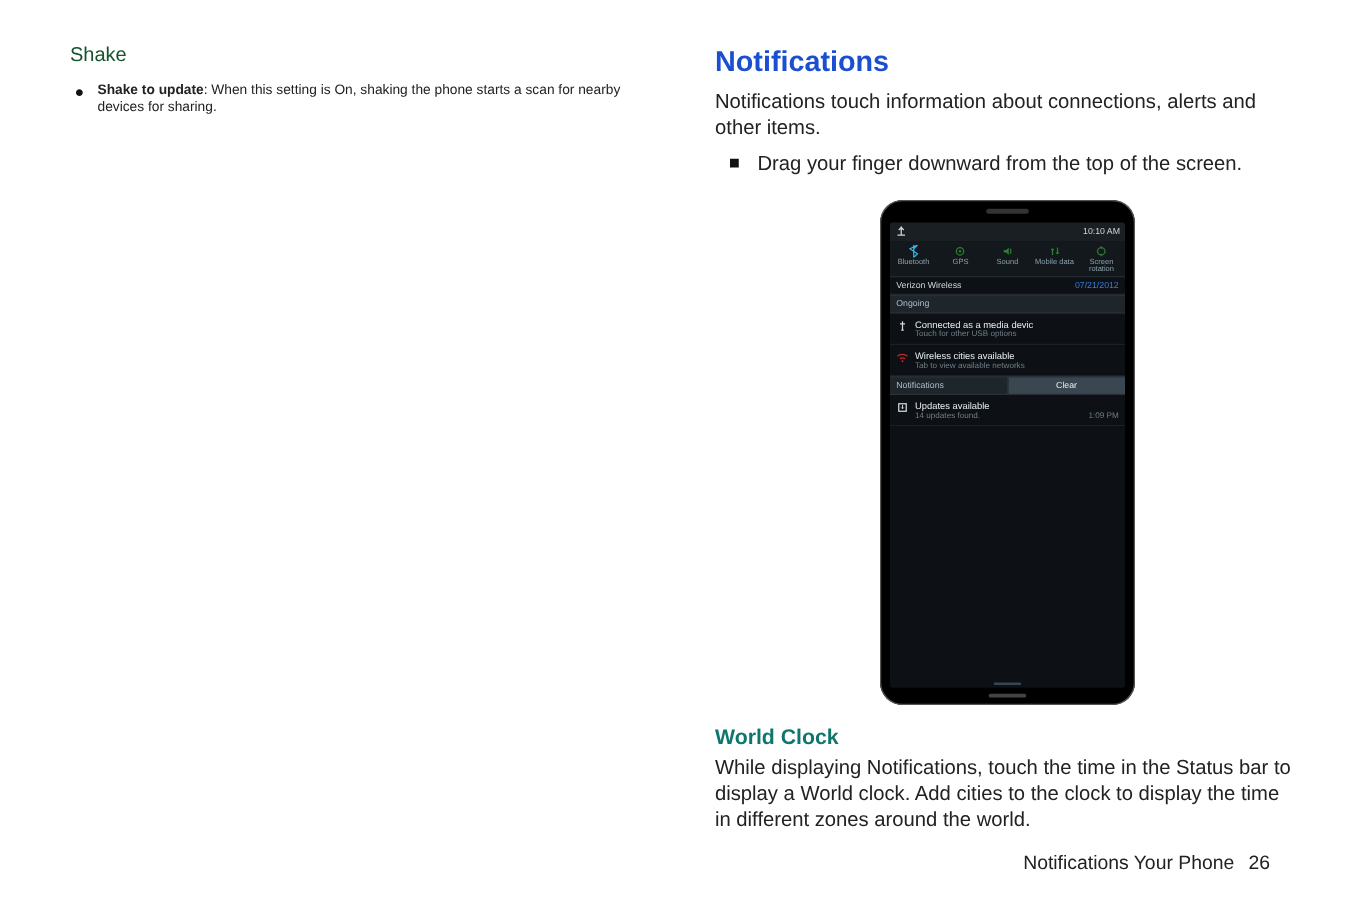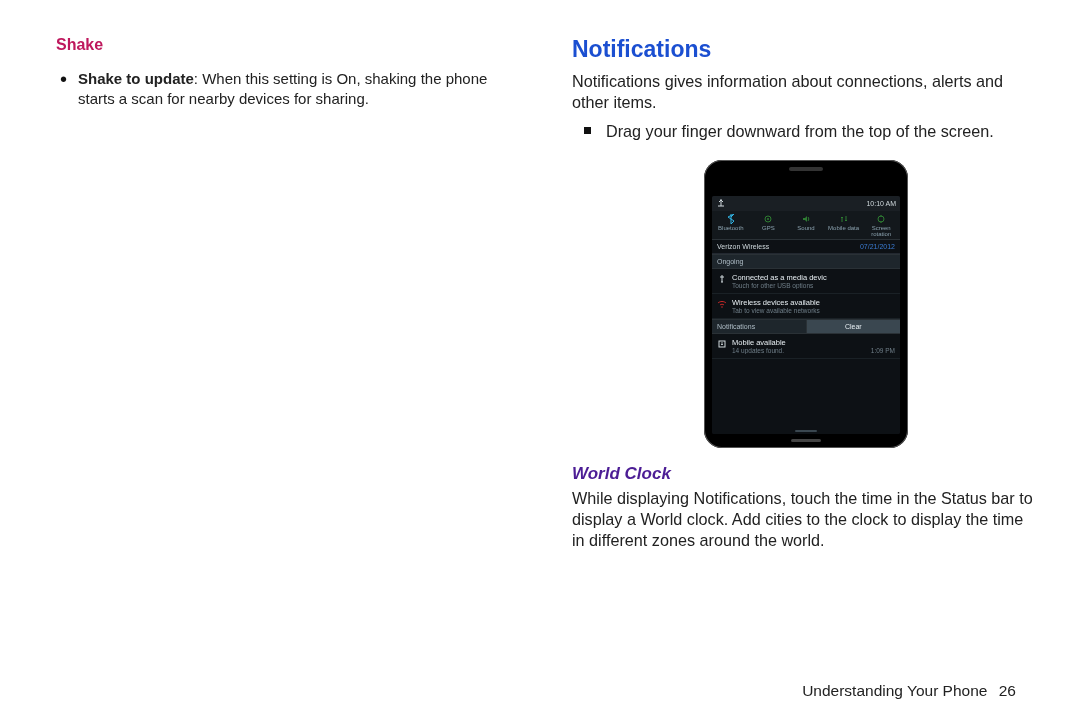--- a/index.html
+++ b/index.html
@@ -1,32 +1,32 @@
 <!DOCTYPE html>
 <html><head>
 <meta charset="utf-8">
 <style>
   html,body{margin:0;padding:0;width:1080px;height:720px;background:#fff;font-family:Arial,Helvetica,sans-serif;color:#222;}
   .page{position:relative;width:1080px;height:720px;box-sizing:border-box;padding:36px 40px 0 56px;}
   .cols{display:flex;gap:48px;}
   .col{flex:1 1 0;min-width:0;}
-  .h-sub{color:#be185d;font-weight:bold;font-size:16px;margin:0 0 4px 0;}
-  .h-sub-it{color:#4c1d95;font-weight:bold;font-style:italic;font-size:17px;margin:16px 0 4px 0;}
+  .h-sub{color:#14532d;font-weight:normal;font-size:16px;margin:0 0 4px 0;}
+  .h-sub-it{color:#0f766e;font-weight:bold;font-size:17px;margin:16px 0 4px 0;}
   .h-sec{color:#1b4fd1;font-weight:900;font-size:23px;margin:0 0 8px 0;}
   .body{font-size:16.2px;line-height:1.3;margin:0 0 8px 0;}
-  .sub-bullet{position:relative;margin-left:22px;font-size:15px;line-height:1.3;}
+  .sub-bullet{position:relative;margin-left:22px;font-size:11px;line-height:1.3;}
   .sub-bullet::before{content:"•";position:absolute;left:-18px;top:0;font-size:20px;line-height:1;color:#111;}
   .sq-bullet{position:relative;margin-left:34px;font-size:16.2px;line-height:1.3;margin-top:2px;}
   .sq-bullet::before{content:"";position:absolute;left:-22px;top:6px;width:7px;height:7px;background:#111;}
   .bold{font-weight:bold;}
   .footer{position:absolute;right:64px;bottom:20px;font-size:15.5px;}
   .pg{display:inline-block;margin-left:7px;}
   
   .phone-wrap{display:flex;justify-content:center;margin-top:18px;}
-  .phone{width:204px;height:288px;background:#000;border-radius:18px;box-shadow:0 0 0 1px #555 inset;position:relative;padding:36px 8px 14px 8px;box-sizing:border-box;}
+  .phone{width:204px;height:404px;background:#000;border-radius:18px;box-shadow:0 0 0 1px #555 inset;position:relative;padding:18px 8px 14px 8px;box-sizing:border-box;}
   .speaker{position:absolute;top:7px;left:50%;transform:translateX(-50%);width:34px;height:4px;border-radius:2px;background:#333;}
   .homebar{position:absolute;bottom:6px;left:50%;transform:translateX(-50%);width:30px;height:3px;border-radius:2px;background:#444;}
   .screen{width:100%;height:100%;background:#101418;border-radius:2px;font-size:7.5px;color:#cfd8dc;overflow:hidden;display:flex;flex-direction:column;}
   .statusbar{display:flex;justify-content:space-between;align-items:center;background:#1a1f24;padding:2px 4px;font-size:7px;}
   .statusbar .r{color:#cfd8dc;}
   .toggles{display:flex;background:#13181c;border-bottom:1px solid #2a3136;}
   .tg{flex:1;text-align:center;padding:3px 0 2px;font-size:6px;color:#8aa0ad;}
   .tg .ic{display:block;margin:0 auto 1px;width:10px;height:10px;}
   .carrier{display:flex;justify-content:space-between;padding:3px 5px;background:#0d1115;border-bottom:1px solid #222830;font-size:7px;}
   .carrier .date{color:#3b7bd1;}
@@ -53,21 +53,21 @@
 
     <div class="col">
       <p class="h-sub">Shake</p>
       <p class="sub-bullet">
         <span class="bold">Shake to update</span><span>: When this setting is On, shaking the phone starts a scan for nearby devices for sharing.</span>
       </p>
     </div>
 
     <div class="col">
       <p class="h-sec">Notifications</p>
-      <p class="body">Notifications gives information about connections, alerts and other items.</p>
+      <p class="body">Notifications touch information about connections, alerts and other items.</p>
       <p class="sq-bullet">Drag your finger downward from the top of the screen.</p>
 
       <div class="phone-wrap">
         <div class="phone">
           <div class="speaker"></div>
           <div class="screen">
 
             <div class="statusbar">
               <span>
                 <svg class="nic" viewBox="0 0 10 10">
@@ -111,36 +111,36 @@
                 <div class="ntitle">Connected as a media devic</div>
                 <div class="nsub">Touch for other USB options</div>
               </div>
             </div>
             <div class="notif">
               <svg class="nic" viewBox="0 0 10 10">
                   <path d="M1 4c2-2 6-2 8 0M3 6c1-1 3-1 4 0" stroke="#c62828" stroke-width="1" fill="none"></path>
                   <circle cx="5" cy="8" r="0.8" fill="#c62828"></circle>
                 </svg>
               <div class="ntext">
-                <div class="ntitle">Wireless devices available</div>
+                <div class="ntitle">Wireless cities available</div>
                 <div class="nsub">Tab to view available networks</div>
               </div>
             </div>
 
             <div class="twohdr">
               <div>Notifications</div>
               <div>Clear</div>
             </div>
             <div class="notif">
               <svg class="nic" viewBox="0 0 10 10">
                   <rect x="2" y="2" width="6" height="6" stroke="#cfd8dc" stroke-width="1" fill="none"></rect>
                   <path d="M5 3v3l1-1m-1 1l-1-1" stroke="#cfd8dc" stroke-width="0.8" fill="none"></path>
                 </svg>
               <div class="ntext">
-                <div class="ntitle">Mobile available</div>
+                <div class="ntitle">Updates available</div>
                 <div style="display:flex;justify-content:space-between;">
                   <div class="nsub">14 updates found.</div>
                   <div class="time">1:09 PM</div>
                 </div>
               </div>
             </div>
             <div class="fill"></div>
             <div class="pull">
                 <div></div>
               </div>
@@ -148,16 +148,16 @@
           <div class="homebar"></div>
         </div>
       </div>
 
       <p class="h-sub-it">World Clock</p>
       <p class="body">While displaying Notifications, touch the time in the Status bar to display a World clock. Add cities to the clock to display the time in different zones around the world.</p>
     </div>
   </div>
 
   <div class="footer">
-    <span>Understanding Your Phone</span>
+    <span>Notifications Your Phone</span>
     <span class="pg">26</span>
   </div>
 </div>
 
 </body></html>

